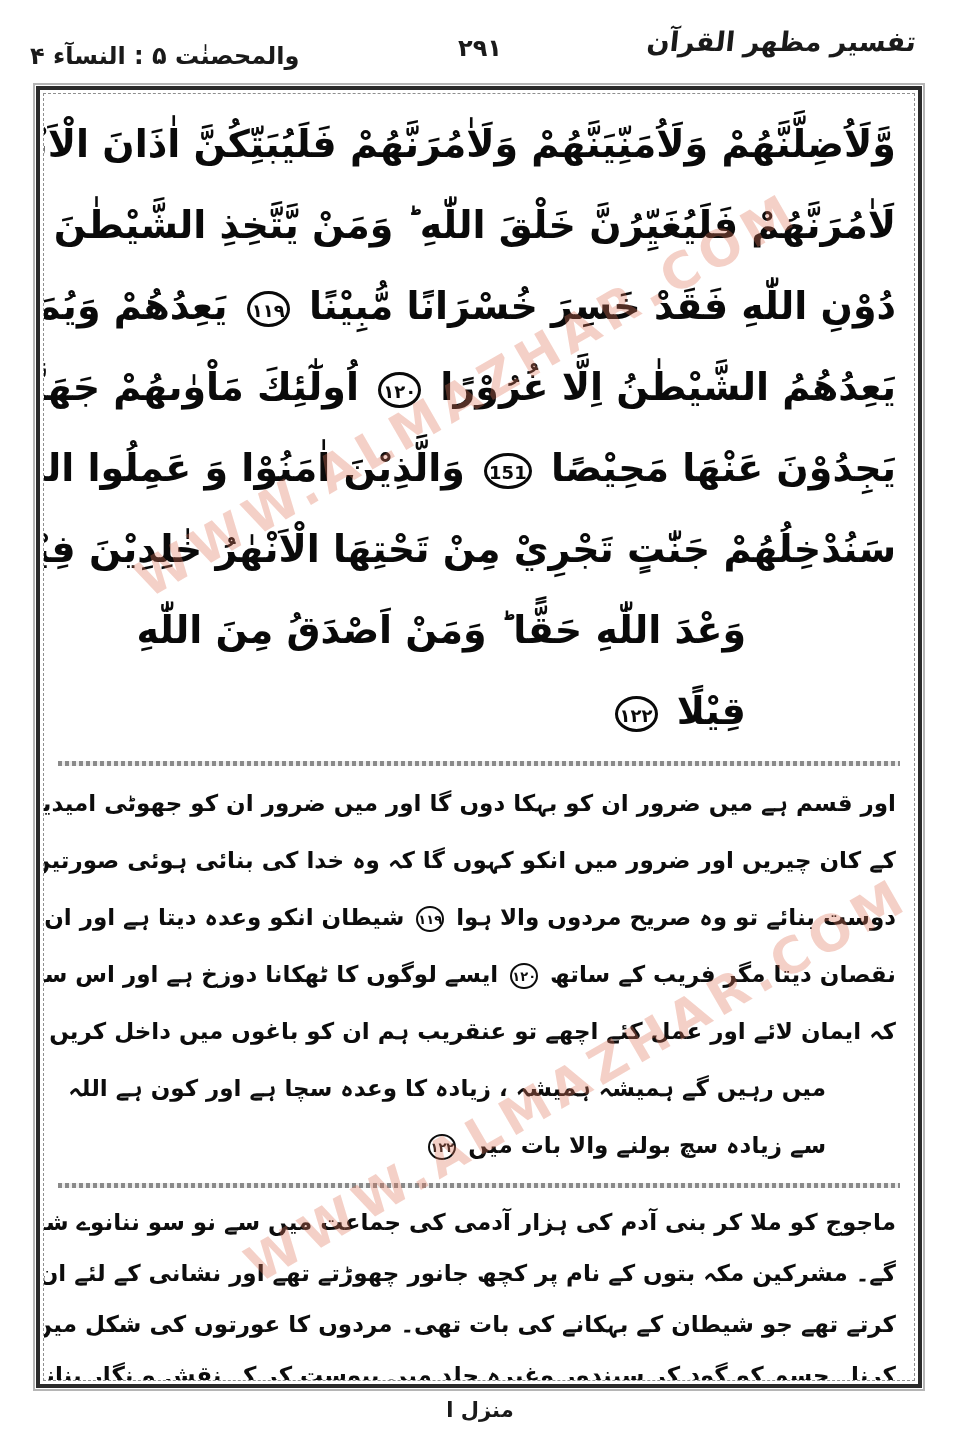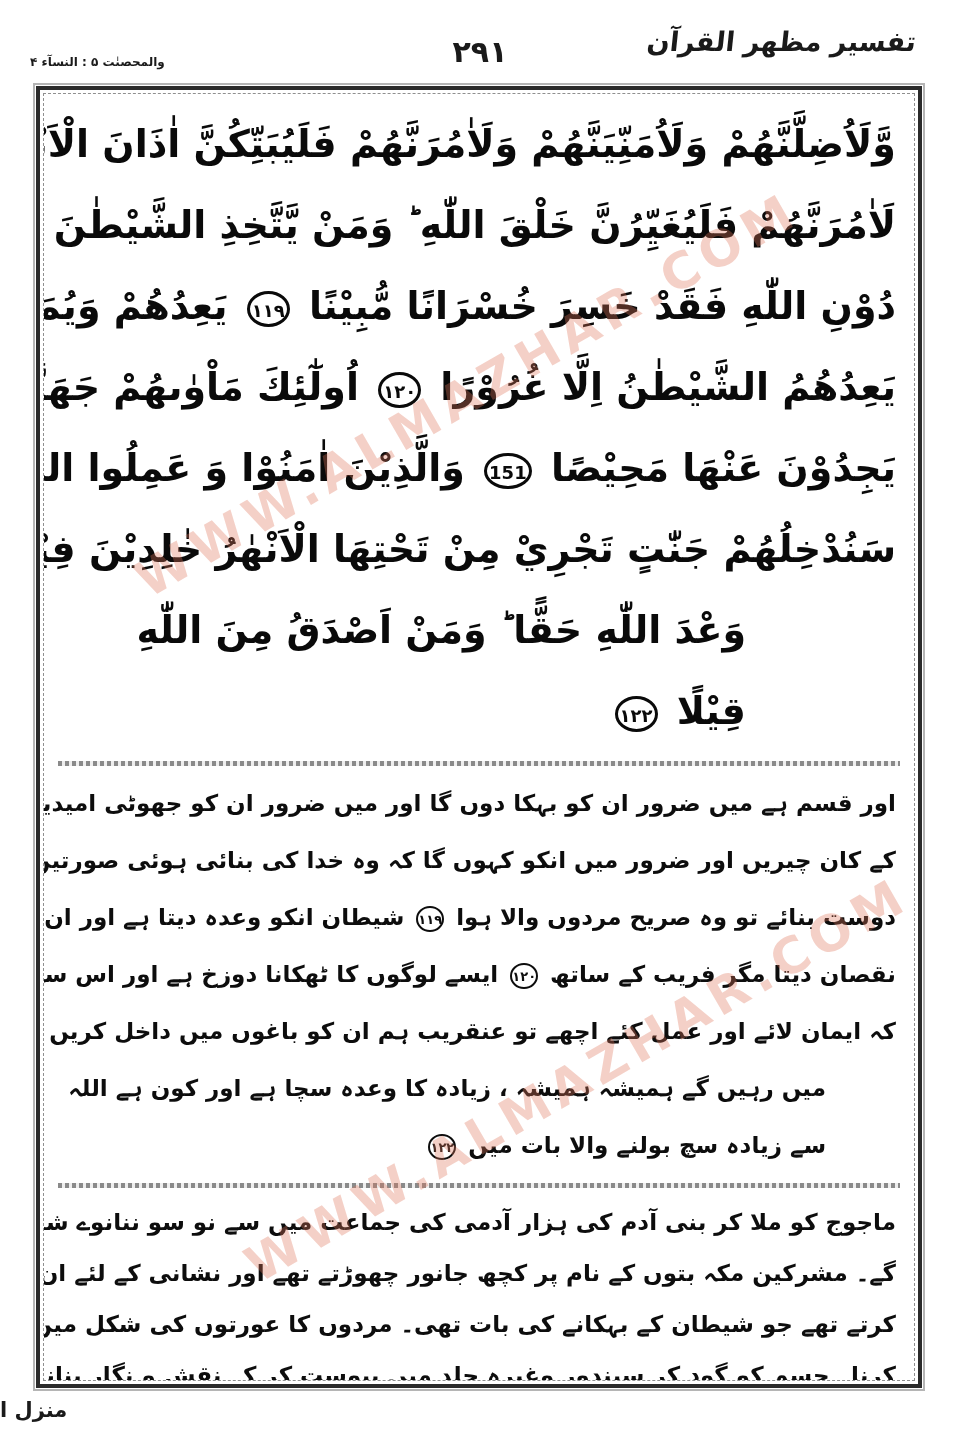--- a/index.html
+++ b/index.html
@@ -7,24 +7,24 @@
     width:960px;height:1450px;position:relative;background:#ffffff;
     font-family:"DejaVu Sans", sans-serif;color:#111;overflow:hidden;
   }
   
   .hdr-right{
     position:absolute;top:26px;right:44px;font-size:27px;font-weight:bold;
     color:#1a1a1a;transform:skewX(-6deg);
   }
   .hdr-center{
     position:absolute;top:34px;left:0;right:0;text-align:center;
-    font-size:30px;font-weight:bold;color:#1a1a1a;letter-spacing:2px;
+    font-size:24px;font-weight:bold;color:#1a1a1a;letter-spacing:2px;
   }
   .hdr-left{
-    position:absolute;top:42px;left:30px;font-size:12px;font-weight:bold;color:#1a1a1a;margin-top:13px;
+    position:absolute;top:42px;left:30px;font-size:24px;font-weight:bold;color:#1a1a1a;
   }
   
   .watermark{
     position:absolute;z-index:3;pointer-events:none;white-space:nowrap;
     font-size:50px;font-weight:bold;letter-spacing:7px;
     color:rgba(224,116,90,0.34);
     transform-origin:0 50%;transform:rotate(-30deg);
   }
   .wm1{left:140px;top:555px;}
   .wm2{left:250px;top:1240px;}
@@ -67,21 +67,21 @@
   .comm .uline{line-height:51px;}
   .uline.ulast-t{text-align:right;text-align-last:right;padding-right:70px;white-space:normal;}
   .tnum{
     display:inline-block;min-width:26px;height:26px;line-height:24px;
     border:2px solid #0d0d0d;border-radius:50%;text-align:center;
     font-size:13px;font-weight:bold;vertical-align:middle;margin:0 4px;
     box-sizing:border-box;
   }
   
   .footer{
-    position:absolute;left:0;right:0;top:1398px;
+    position:absolute;left:0;right:0;top:1398px;text-align:center;
     font-size:21px;font-weight:bold;color:#1a1a1a;
   }
 </style>
 </head>
 <body>
 
 <div class="watermark wm1">WWW.ALMAZHAR.COM</div>
 <div class="watermark wm2">WWW.ALMAZHAR.COM</div>
 
 <div class="hdr-right">تفسير مظهر القرآن</div>

